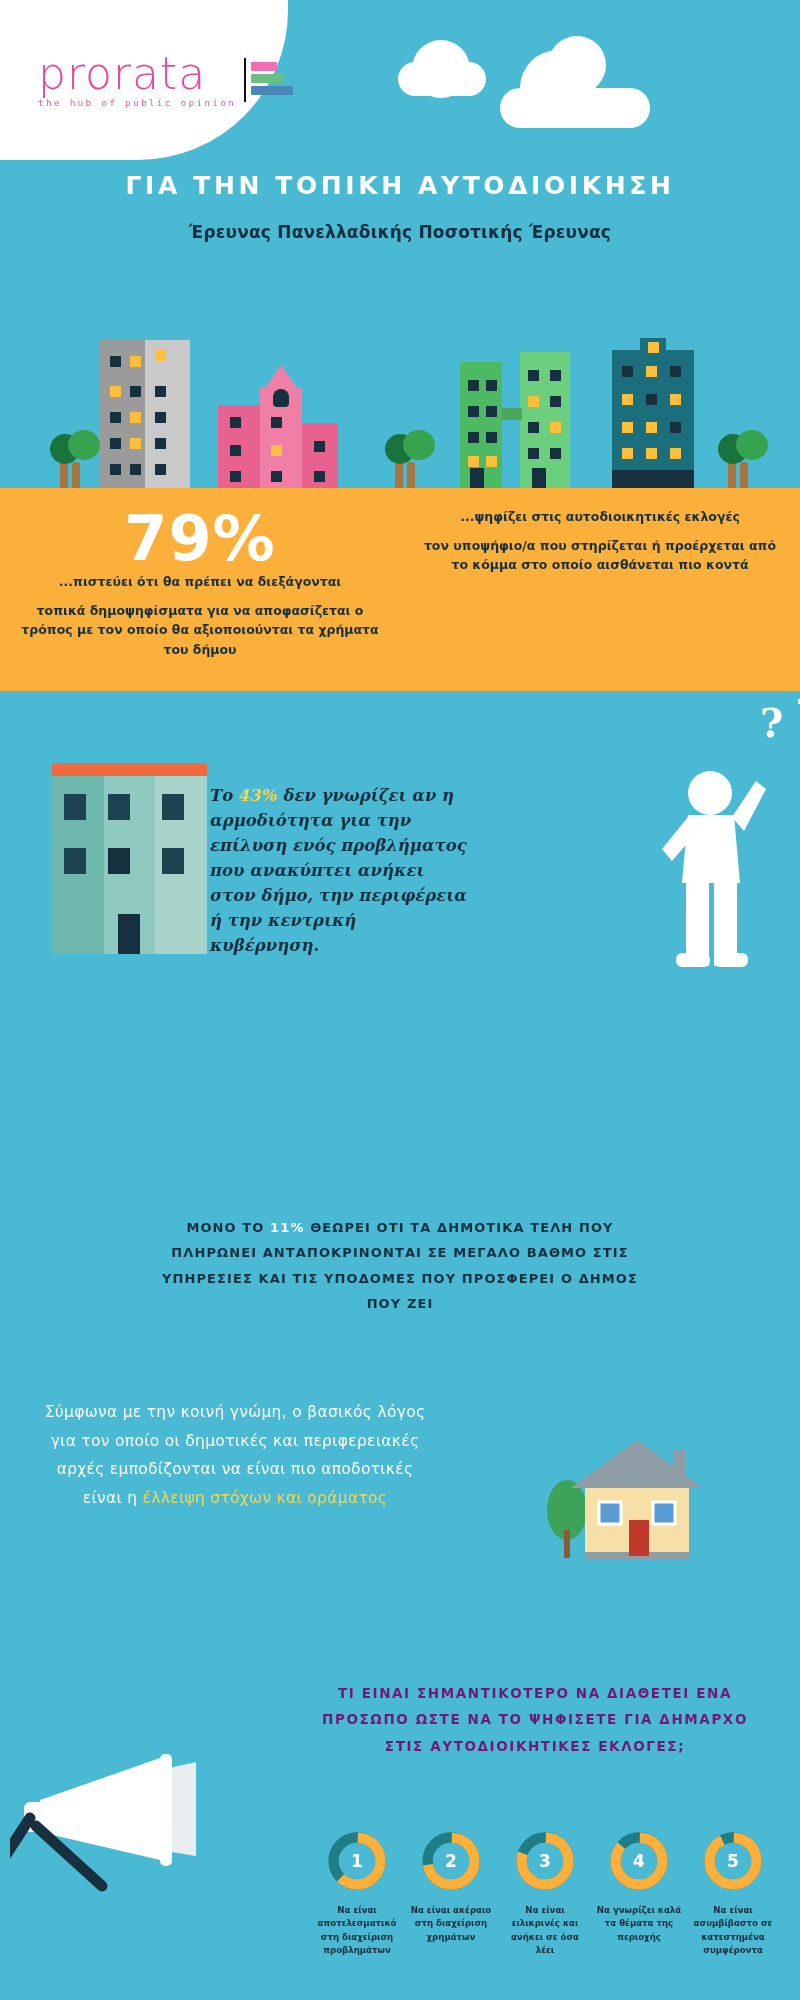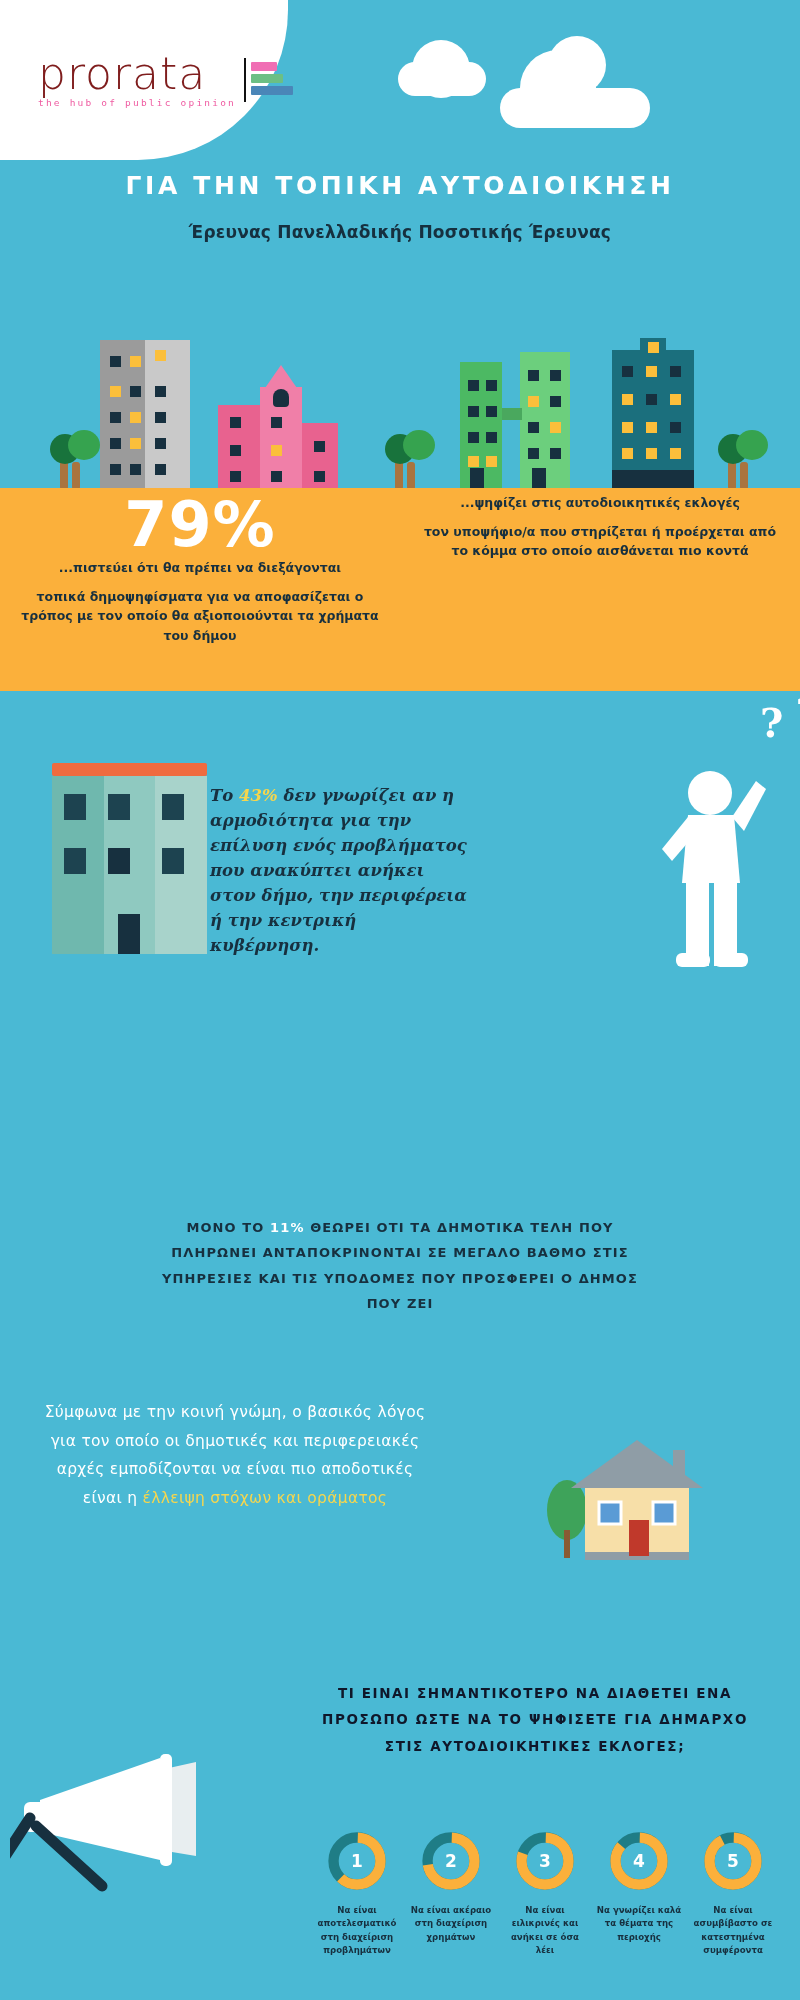--- a/index.html
+++ b/index.html
@@ -20,21 +20,21 @@
     border-bottom-right-radius: 150px;
     border-top-right-radius: 0;
     display: flex; align-items: center; justify-content: flex-start;
     padding-left: 38px;
   }
   .logo-wrap { display: flex; align-items: flex-start; }
   .logo-text { position: relative; }
   .logo-word {
     font-family: "DejaVu Sans", sans-serif;
     font-size: 44px; letter-spacing: 1px;
-    color: #7f1d1d; font-weight: 300; line-height: 1;
+    color: #ec4899; font-weight: 300; line-height: 1;
   }
   .logo-tag {
     font-family: "DejaVu Sans Mono", monospace;
     font-size: 9.5px; color: #ef5ba1; letter-spacing: 2.2px;
     margin-top: 1px; white-space: nowrap;
   }
   .logo-bars { margin-left: 8px; margin-top: 10px; position: relative; padding-left: 7px; }
   .logo-bars:before {
     content: ""; position: absolute; left: 0; top: -4px;
     width: 2px; height: 44px; background: #111;
@@ -77,21 +77,21 @@
 
   .tree { position: absolute; bottom: 0; }
   .trunk { position: absolute; bottom: 0; width: 8px; height: 34px; background: #a9743f; border-radius: 3px; }
   .leaf { position: absolute; border-radius: 50%; }
 
   
   .orange {
     position: absolute; left: 0; top: 488px; width: 800px; height: 203px;
     background: #fbb03b;
   }
-  .stats { display: flex; padding-top: 4px; }
+  .stats { display: flex; padding-top: 18px; }
   .stat { flex: 1; text-align: center; padding: 0 18px; }
   .stat-num {
     font-size: 62px; font-weight: bold; color: #ffffff;
     letter-spacing: 1px; line-height: 1.05;
   }
   .stat-lead {
     margin-top: 2px; font-size: 12.5px; font-weight: bold; color: #17303f;
     line-height: 1.5;
   }
   .stat-body {
@@ -143,21 +143,21 @@
     text-align: center; font-size: 15.5px; color: #ffffff;
     line-height: 1.85; letter-spacing: 0.3px;
   }
   .house { position: absolute; left: 545px; top: 42px; }
 
   
   .sec-bottom { position: absolute; left: 0; top: 1670px; width: 800px; height: 330px; }
   .q-title {
     position: absolute; left: 300px; top: 10px; width: 470px;
     text-align: center; font-size: 13.5px; font-weight: bold;
-    color: #0f172a; letter-spacing: 1.6px; line-height: 1.95;
+    color: #701a75; letter-spacing: 1.6px; line-height: 1.95;
   }
   .megaphone { position: absolute; left: 10px; top: 70px; }
 
   .ranks { position: absolute; left: 310px; top: 160px; width: 470px; display: flex; }
   .rank { flex: 1; text-align: center; }
   .rank-caption {
     margin-top: 12px; font-size: 8.6px; font-weight: bold; color: #17303f;
     line-height: 1.55; padding: 0 3px;
   }
   .donut-num {

